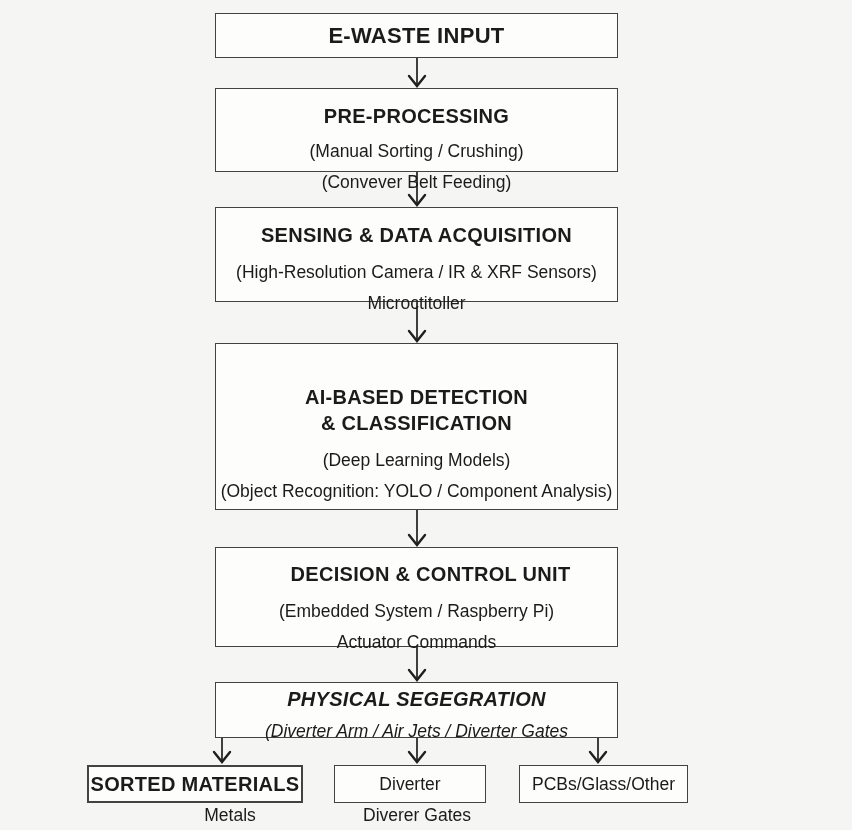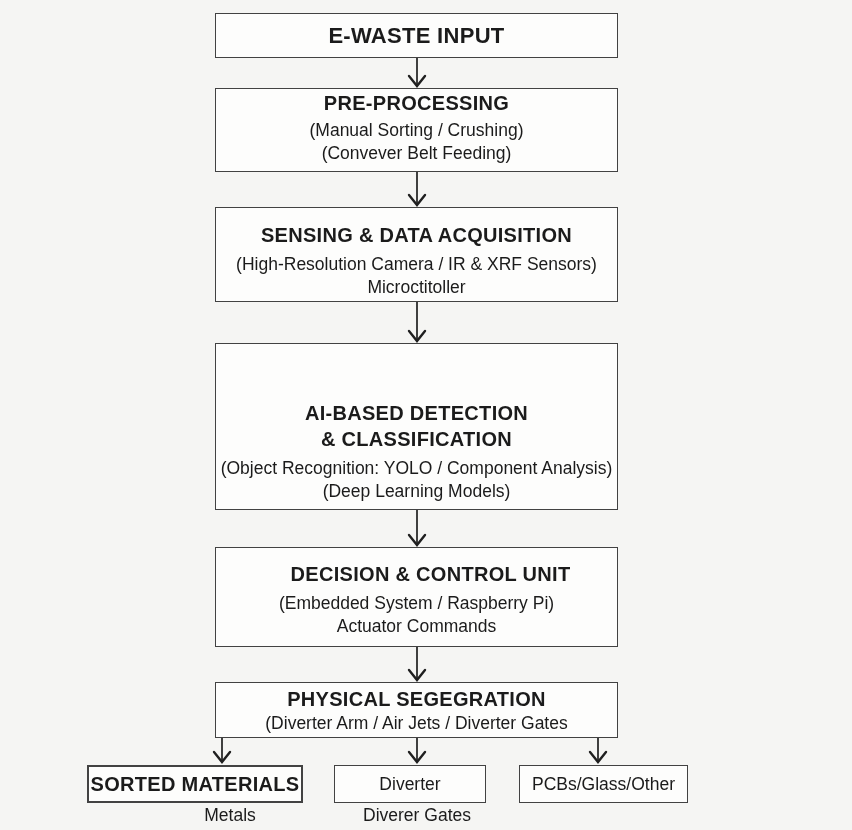--- a/index.html
+++ b/index.html
@@ -35,32 +35,33 @@
     font-weight: bold;
     font-size: 20px;
     line-height: 26px;
     letter-spacing: 0.3px;
     white-space: pre-line;
   }
   .node-sub {
     font-size: 17.5px;
     line-height: 23px;
     white-space: nowrap;
+    margin-top: 8px;
   }
   #node-ewaste   { top: 13px;  height: 45px;  justify-content: center; }
   #node-ewaste .node-title { font-size: 22px; }
-  #node-preproc  { top: 88px;  height: 84px;  padding-top: 1px; text-align: right; }
+  #node-preproc  { top: 88px;  height: 84px;  padding-top: 14px; text-align: right; }
   #node-preproc .node-title { margin-bottom: 3px; }
   #node-sensing  { top: 207px; height: 95px;  padding-top: 14px; }
   #node-sensing .node-title { margin-bottom: 5px; }
   #node-ai       { top: 343px; height: 167px; justify-content: flex-end; padding-bottom: 6px; }
   #node-ai .node-title { margin-bottom: 5px; }
   #node-decision { top: 547px; height: 100px; padding-top: 13px; }
   #node-decision .node-title { margin-bottom: 5px; padding-left: 28px; }
-  #node-segreg   { top: 682px; height: 56px;  padding-top: 3px; }
+  #node-segreg   { top: 682px; height: 56px;  padding-top: 3px; font-style: italic; }
   .out-box {
     position: absolute;
     top: 765px;
     height: 38px;
     background: var(--box-bg);
     border: 1.5px solid var(--border);
     box-sizing: border-box;
     display: flex;
     align-items: center;
     justify-content: center;
@@ -141,22 +142,22 @@
 
   <div class="node" id="node-sensing">
     <div class="node-title">SENSING &amp; DATA ACQUISITION</div>
     <div class="node-sub">(High-Resolution Camera / IR &amp; XRF Sensors)</div>
     <div class="node-sub">Microctitoller</div>
   </div>
 
   <div class="node" id="node-ai">
     <div class="node-title">AI-BASED DETECTION
 &amp; CLASSIFICATION</div>
+    <div class="node-sub">(Deep Learning Models)</div>
     <div class="node-sub">(Object Recognition: YOLO / Component Analysis)</div>
-    <div class="node-sub">(Deep Learning Models)</div>
   </div>
 
   <div class="node" id="node-decision">
     <div class="node-title">DECISION &amp; CONTROL UNIT</div>
     <div class="node-sub">(Embedded System / Raspberry Pi)</div>
     <div class="node-sub">Actuator Commands</div>
   </div>
 
   <div class="node" id="node-segreg">
     <div class="node-title">PHYSICAL SEGEGRATION</div>

